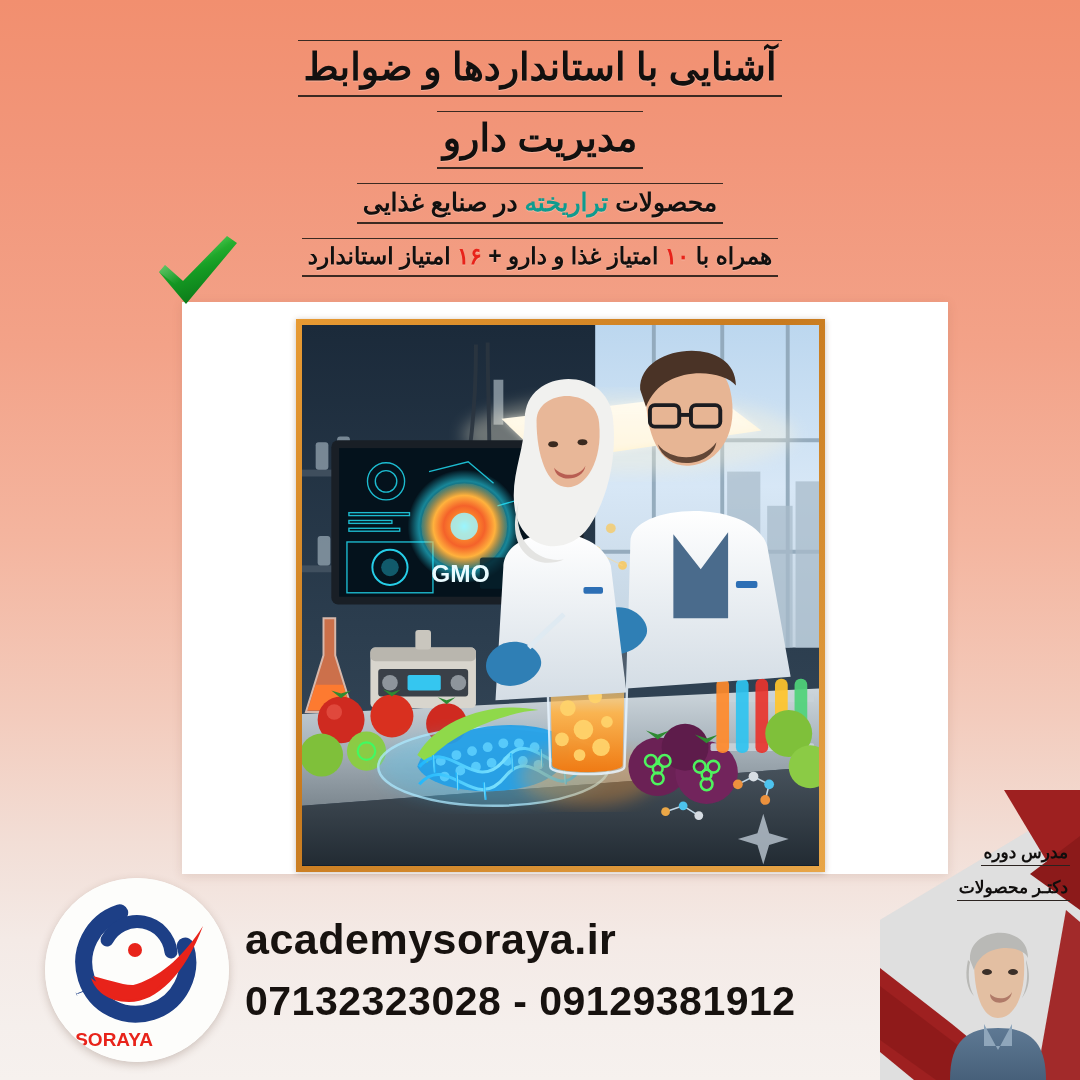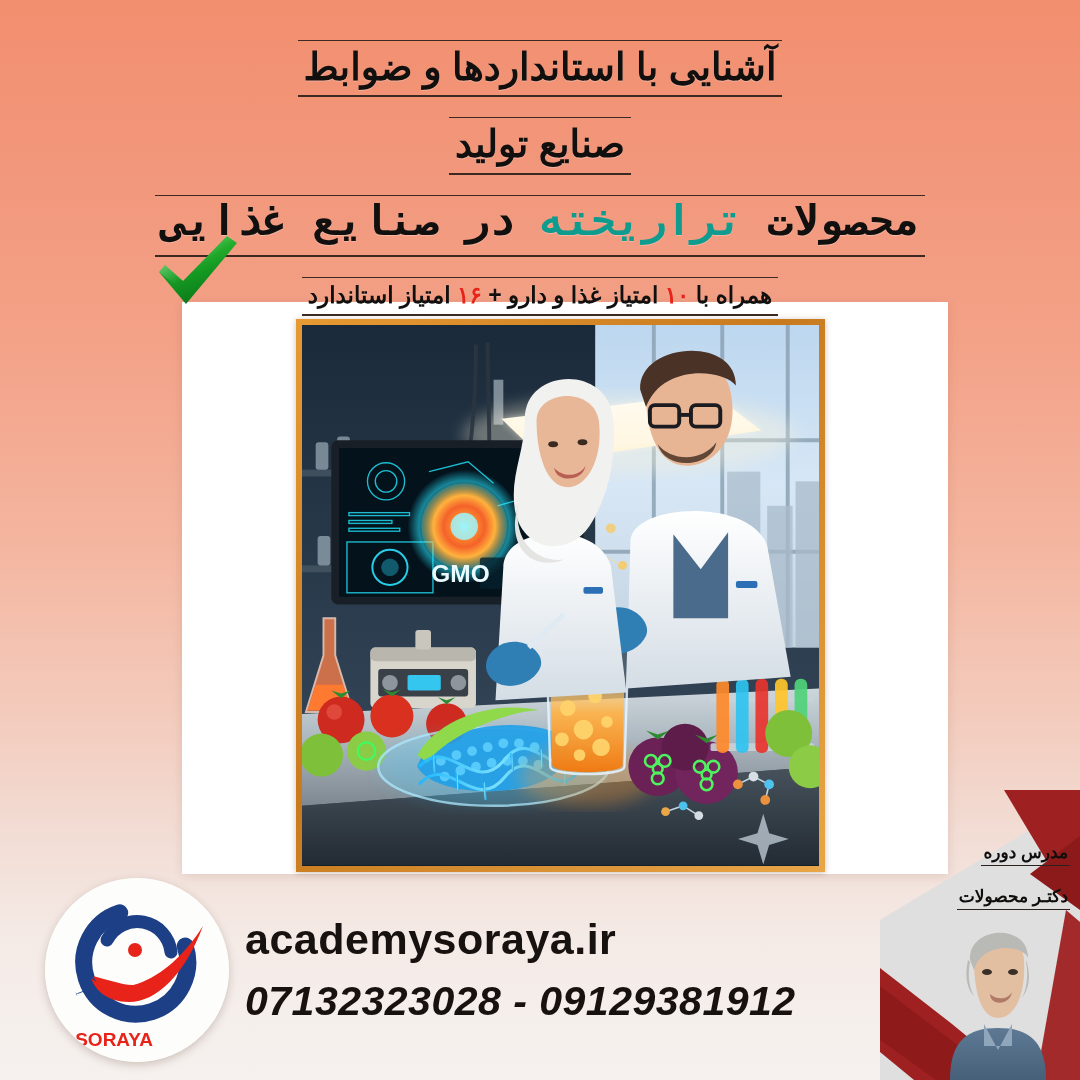--- a/index.html
+++ b/index.html
@@ -31,39 +31,39 @@
     position: absolute;
     top: 40px; left: 0; right: 0;
     text-align: center;
     z-index: 6;
   }
   .hl-row {
     display: flex;
     justify-content: center;
     align-items: flex-end;
     direction: rtl;
-    margin-bottom: 20px;
+    margin-bottom: 14px;
   }
   .hl {
     display: inline-block;
     direction: rtl;
     color: #12100f;
     font-weight: bold;
     font-size: 37px;
     line-height: 1.22;
     letter-spacing: -0.5px;
     padding: 3px 6px 5px 6px;
     border-top: 1.5px solid #3c2a22;
     border-bottom: 2px solid #3c2a22;
     white-space: nowrap;
     text-shadow: 0 1px 0 rgba(255,255,255,.25);
   }
   .hl-1 { font-size: 38px; }
   .hl-2 { font-size: 38px; }
-  .hl-3 { font-size: 42px; font-family: Liberation Mono, monospace; }
+  .hl-3 { font-size: 25px; }
   .hl-4 { font-size: 23px; }
   .tx-teal { color: #0f9b8e; }
   .tx-red  { color: #e8231a; }
 
   
   .check-mark {
     position: absolute;
     left: 155px; top: 234px;
     width: 86px; height: 74px;
     z-index: 8;
@@ -112,21 +112,20 @@
     color: #17120f;
     letter-spacing: 0.5px;
     line-height: 1.15;
   }
   .phones {
     margin-top: 14px;
     font-size: 41px;
     font-weight: bold;
     color: #17120f;
     letter-spacing: 0.5px;
-    font-style: italic;
   }
 
   
   .logo-badge {
     position: absolute;
     left: 45px; top: 878px;
     width: 184px; height: 184px;
     border-radius: 50%;
     background: #fdfdfb;
     box-shadow: 0 3px 9px rgba(90,60,45,.25);
@@ -149,38 +148,38 @@
     direction: rtl;
     z-index: 4;
   }
   .inst-line {
     display: inline-block;
     font-size: 17px;
     font-weight: bold;
     color: #100e0d;
     border-bottom: 1.5px solid #2b2320;
     padding: 0 2px 2px 2px;
-    margin-bottom: 20px;
+    margin-bottom: 11px;
     white-space: nowrap;
   }
   .inst-line.l2 { font-size: 17px; }
 </style>
 </head>
 <body>
 
 <div id="poster">
 
   <div class="headlines">
 
     <div class="hl-row">
       <span class="hl hl-1">آشنایی با استانداردها و ضوابط</span>
     </div>
 
     <div class="hl-row">
-      <span class="hl hl-2">صنایع تولید</span>
+      <span class="hl hl-2">مدیریت دارو</span>
     </div>
 
     <div class="hl-row">
       <span class="hl hl-3"><span>محصولات </span><span class="tx-teal">تراریخته</span><span> در صنایع غذایی</span></span>
     </div>
 
     <div class="hl-row">
       <span class="hl hl-4"><span>همراه با </span><span class="tx-red">۱۰</span><span> امتیاز غذا و دارو + </span><span class="tx-red">۱۶</span><span> امتیاز استاندارد</span></span>
     </div>
   </div>

